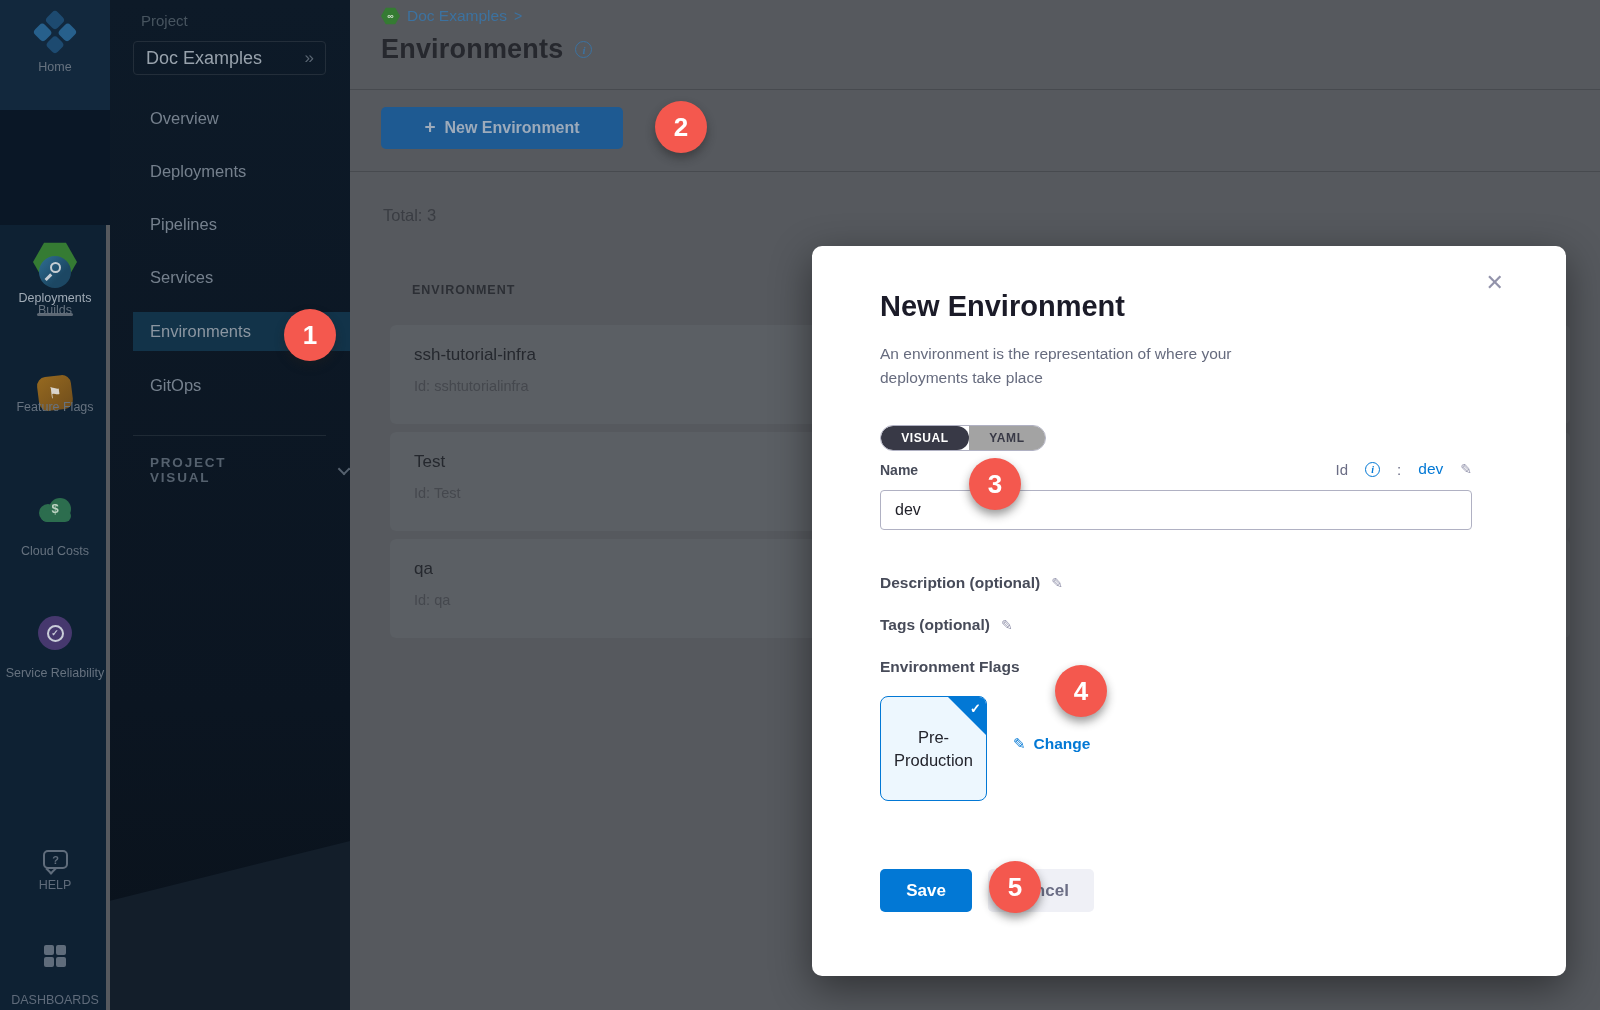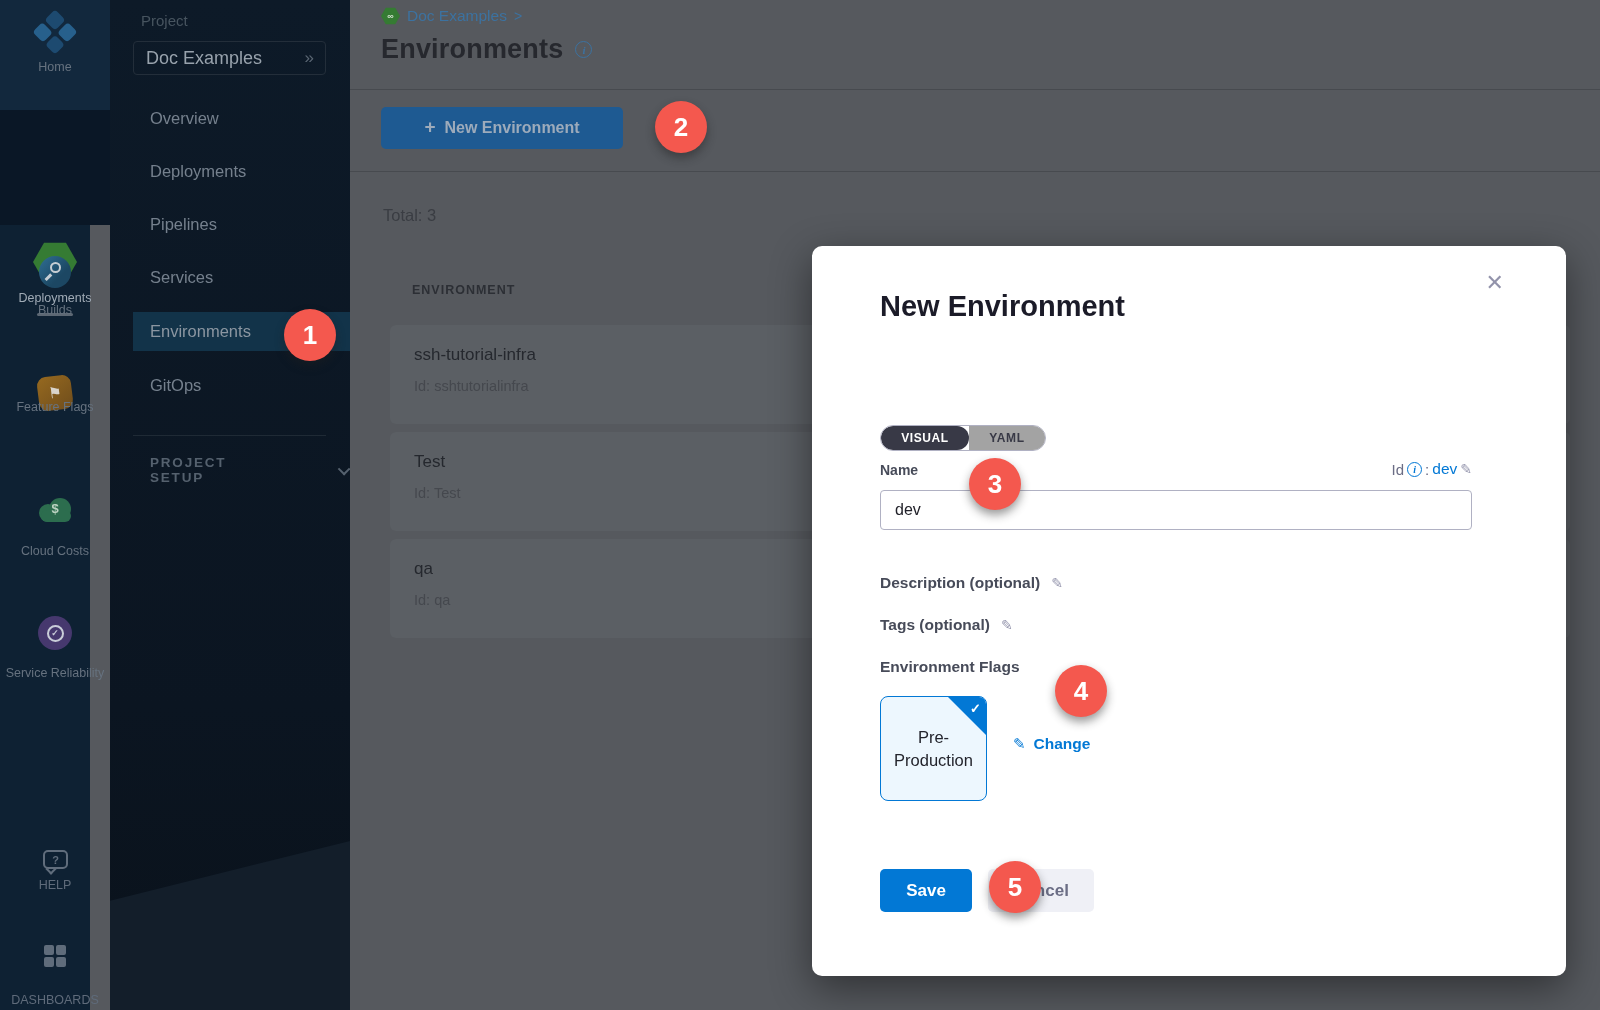--- a/index.html
+++ b/index.html
@@ -3,21 +3,21 @@
 <meta charset="utf-8">
 <style>
   * { margin:0; padding:0; box-sizing:border-box; }
   html,body { width:1600px; height:1010px; }
   body {
     position:relative; overflow:hidden;
     font-family:"Liberation Sans", sans-serif;
     background:#56595e;
   }
   
-  .col1 { position:absolute; left:0; top:0; bottom:0; width:90px; background:#0e2133; z-index:2; }
+  .col1 { position:absolute; left:0; top:0; bottom:0; width:106px; background:#0e2133; z-index:2; }
   .mod-label { position:absolute; left:0; width:110px; text-align:center; font-size:12.5px; color:#66727f; }
   .home-block { position:absolute; left:0; top:0; width:110px; height:110px; background:#12283d; }
   .deploy-block { position:absolute; left:0; top:110px; width:110px; height:115px; background:#0a1726; }
   .home-logo { position:absolute; left:39px; top:16px; width:32px; height:32px; transform:rotate(45deg);
     display:grid; grid-template-columns:1fr 1fr; grid-template-rows:1fr 1fr; gap:3px; }
   .home-logo span { border-radius:4px; }
   .home-logo span:nth-child(1){background:#1d4a70;} .home-logo span:nth-child(2){background:#27608c;}
   .home-logo span:nth-child(3){background:#27608c;} .home-logo span:nth-child(4){background:#1d4a70;}
   .hexagon { display:flex; align-items:center; justify-content:center;
     clip-path:polygon(25% 4%, 75% 4%, 100% 50%, 75% 96%, 25% 96%, 0% 50%);
@@ -91,21 +91,21 @@
   .modal { position:absolute; left:812px; top:246px; width:754px; height:730px; background:#ffffff; border-radius:10px;
     box-shadow:0 12px 40px rgba(0,0,0,0.45); z-index:10; }
   .close-x { position:absolute; right:62px; top:26px; font-size:22px; color:#9293ab; line-height:1; }
   .m-title { position:absolute; left:68px; top:44px; font-size:29px; font-weight:bold; color:#1b1b28; }
   .m-sub { position:absolute; left:68px; top:96px; width:430px; font-size:15.5px; line-height:1.55; color:#666b7e; }
   .toggle { position:absolute; left:68px; top:179px; height:26px; display:flex; border:1px solid #b0b1c3; border-radius:14px; overflow:hidden; }
   .toggle .seg { display:flex; align-items:center; justify-content:center; font-size:12px; font-weight:bold; letter-spacing:0.6px; }
   .toggle .seg.on { width:88px; background:#383946; color:#ffffff; border-radius:13px; }
   .toggle .seg.off { width:76px; background:#a3a3a3; color:#383946; }
   .name-label { position:absolute; left:68px; top:216px; font-size:14px; font-weight:600; color:#474b59; }
-  .id-row { position:absolute; right:94px; top:214px; display:flex; align-items:center; gap:3px; font-size:15px; }
+  .id-row { position:absolute; right:94px; top:214px; display:flex; align-items:center; gap:17px; font-size:15px; }
   .id-row .id-word { color:#6b6d85; }
   .id-info { width:15px; height:15px; border:1.5px solid #0278d5; color:#0278d5; font-size:10px; }
   .id-row .colon { color:#6b6d85; }
   .id-row .id-val { color:#0278d5; font-size:15.5px; }
   .pencil { font-size:14px; color:#9293ab; }
   .name-input { position:absolute; left:68px; top:244px; width:592px; height:40px; border:1px solid #b0b1c3; border-radius:4px;
     font-family:"Liberation Sans", sans-serif; font-size:16px; color:#22222a; padding-left:14px; background:#fff; outline:none; }
   .opt-row { position:absolute; left:68px; display:flex; align-items:center; gap:11px; }
   .opt-row .lbl { font-size:15.5px; font-weight:600; color:#474b59; }
   .row-desc { top:328px; } .row-tags { top:370px; } .row-type { top:412px; }
@@ -209,21 +209,21 @@
       <span>Services</span>
     </div>
   <div class="nav-item sel" style="top:312px;">
       <span>Environments</span>
     </div>
   <div class="nav-item" style="top:366px;">
       <span>GitOps</span>
     </div>
   <div class="nav-divider"></div>
   <div class="setup-row">
-    <span class="txt">PROJECT SETUP</span>
+    <span class="txt">PROJECT VISUAL</span>
     <span class="chev-down"></span>
   </div>
 </nav>
 
 <main class="main">
   <div class="crumb-row">
     <span class="hexagon hex-crumb">∞</span>
     <span class="crumb-link">Doc Examples</span>
     <span class="crumb-sep">&gt;</span>
   </div>
@@ -251,20 +251,21 @@
     <div class="env-card">
       <div class="nm">qa</div>
       <div class="id">Id: qa</div>
     </div>
   </div>
 </main>
 
 <section class="modal">
   <span class="close-x">✕</span>
   <h1 class="m-title">New Environment</h1>
+  <p class="m-sub">An environment is the representation of where your deployments take place</p>
 
   <div class="toggle">
     <span class="seg on">VISUAL</span>
     <span class="seg off">YAML</span>
   </div>
 
   <div class="name-label">Name</div>
   <div class="id-row">
     <span class="id-word">Id</span>
     <span class="info-dot id-info">i</span>

